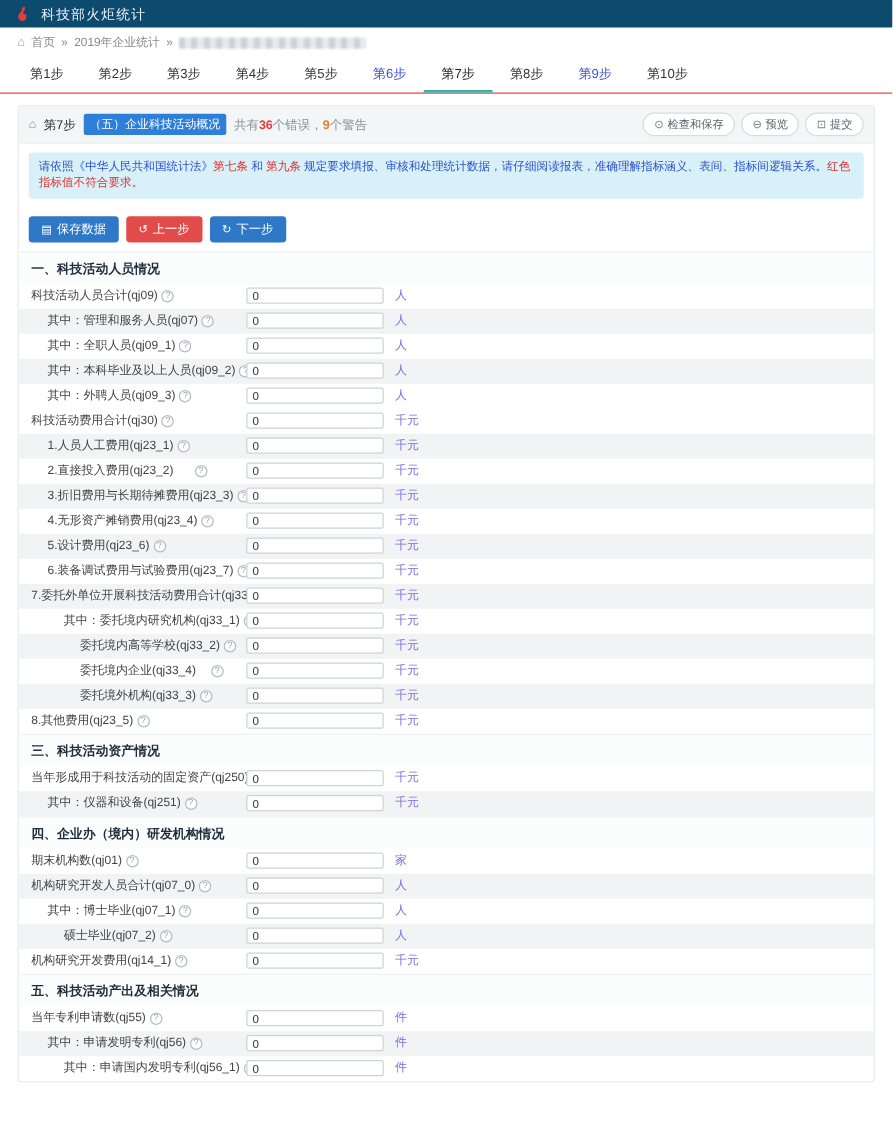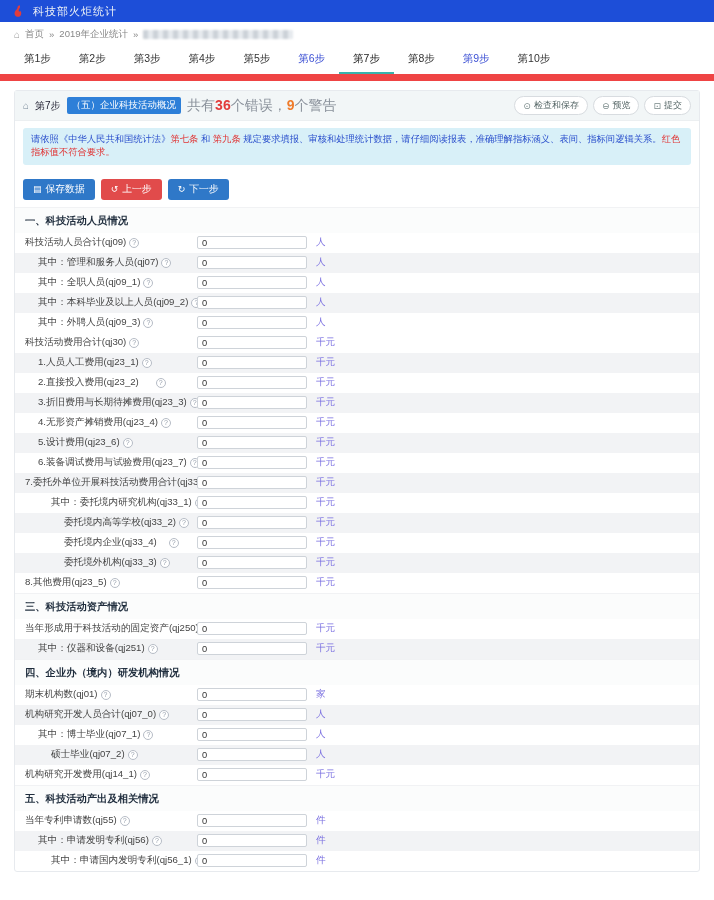--- a/index.html
+++ b/index.html
@@ -5,40 +5,40 @@
   * { box-sizing: border-box; }
   html,body { margin:0; padding:0; }
   body {
     width:714px;
     font-family:"Liberation Sans","DejaVu Sans",sans-serif;
     background:#ffffff;
     color:#333;
     font-size:10px;
   }
   
-  .navbar { height:22px; background:#1d4ed8; display:flex; align-items:center; gap:7px; padding:0 12px; }
+  .navbar { height:22px; background:#0c4a6e; display:flex; align-items:center; gap:7px; padding:0 12px; }
   .logo { width:14px; height:14px; display:flex; }
   .nav-title { color:#eef2f6; font-size:11px; letter-spacing:1px; }
   
   .breadcrumb { display:flex; align-items:center; gap:5px; padding:6px 14px 4px; font-size:9.5px; color:#888; }
   .crumb-home-icon { font-size:10px; color:#999; }
   .crumb-redacted { width:150px; height:9px; border-radius:1px;
     background:repeating-linear-gradient(90deg,#ccd2d8 0 5px,#e6eaee 5px 10px); filter:blur(1px); }
   
-  .tabs { display:flex; padding:0 10px; border-bottom:7px solid #ef4444; }
+  .tabs { display:flex; padding:0 10px; border-bottom:1px solid #ef4444; }
   .tab { padding:7px 14px 8px; font-size:10.5px; color:#333; cursor:pointer; }
   .tab.link { color:#3d51d4; }
   .tab.active { color:#222; border-bottom:2px solid #38b3ac; padding-bottom:6px; }
   
   .card { margin:9px 14px 0; border:1px solid #e7eaee; border-radius:3px; background:#fff; }
   .card-head { display:flex; align-items:center; gap:6px; background:#f2f6f7; padding:5px 8px; font-size:10px; color:#445; border-bottom:1px solid #eceff1; }
   .card-head-icon { color:#789; font-size:10px; }
   .step-label { color:#223; }
   .badge { background:#2d7fd8; color:#fff; padding:2px 5px; border-radius:2px; font-size:9.5px; }
-  .summary { color:#8a919b; font-size:14px;text-align:center; }
+  .summary { color:#8a919b; font-size:10px;text-align:center; }
   .err-num { color:#e23c3c; font-weight:bold; }
   .warn-num { color:#ef7b2a; font-weight:bold; }
   .head-pills { margin-left:auto; display:flex; gap:5px; }
   .pill { display:inline-flex; align-items:center; gap:3px; background:#fff; border:1px solid #d8dce0; border-radius:10px; padding:2px 8px; font-size:9px; color:#566; cursor:pointer; }
   .pill .icon { font-size:9px; color:#788; }
   
   .notice { margin:7px 8px; background:#d8f0f8; border-radius:3px; padding:5px 8px; font-size:9.3px; color:#2b50cc; line-height:1.45; }
   .notice .red { color:#e03434; }
   
   .actions { display:flex; gap:6px; padding:7px 8px; }

